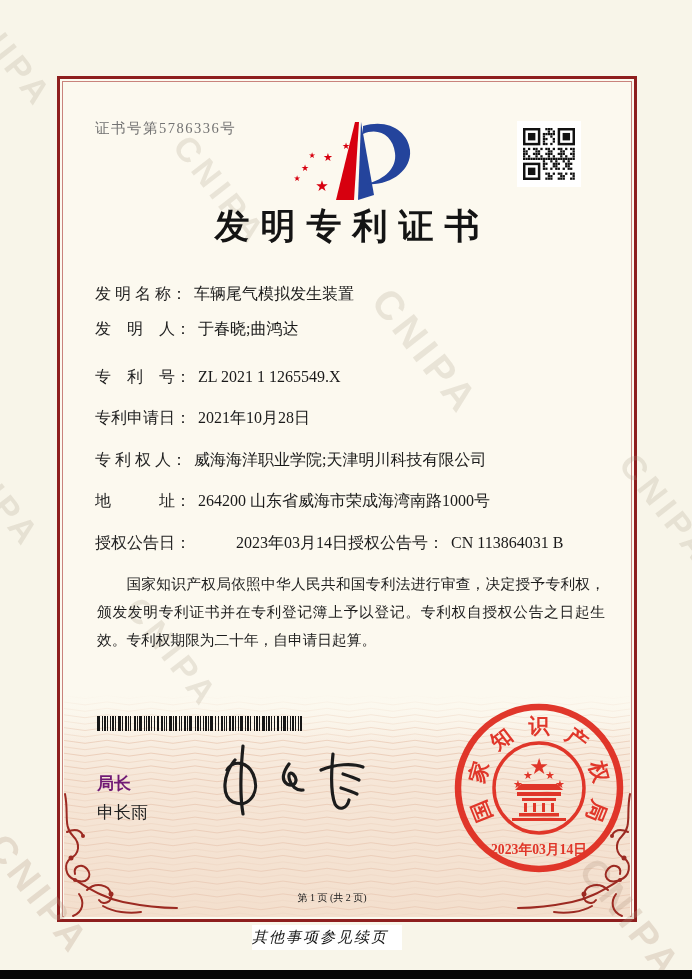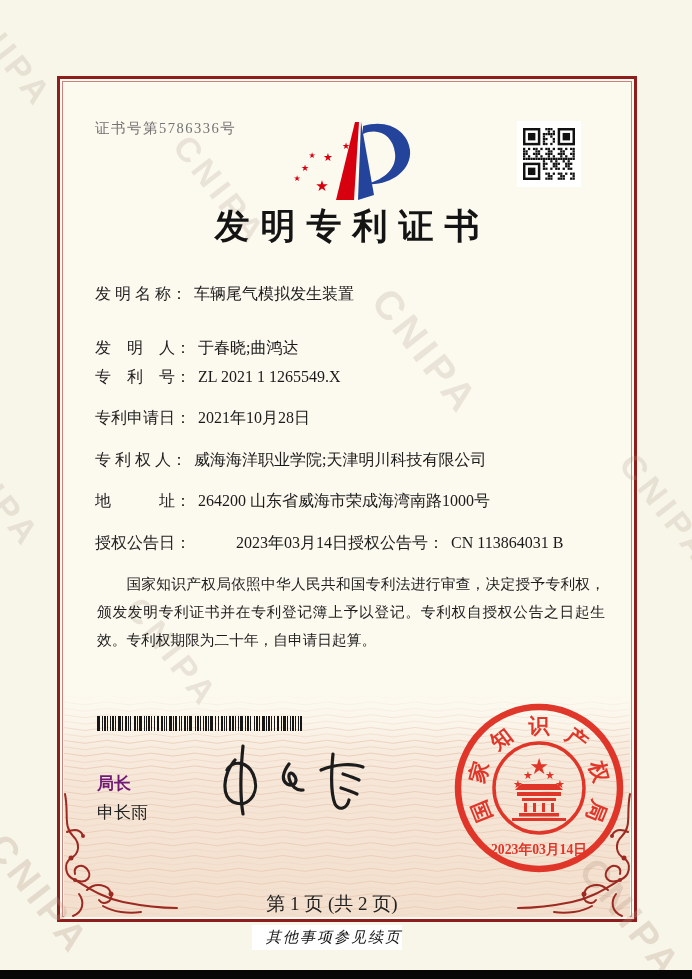--- a/index.html
+++ b/index.html
@@ -53,21 +53,21 @@
   .title{
     position:absolute;left:57px;top:203px;width:580px;text-align:center;
     font-size:35px;font-weight:bold;letter-spacing:11px;text-indent:11px;
     color:#141414;z-index:5;
   }
   
   .frow{position:absolute;left:95px;width:530px;white-space:nowrap;font-size:16px;z-index:5;}
   .flabel{color:#232323;margin-top:16px;}
   .fval{margin-left:7px;color:#1a1a1a;text-align:right;}
   .fval1{display:inline-block;width:150px;margin-left:7px;}
-  .r0{top:284px}.r1{top:338px}.r2{top:367px}.r3{top:408px}
+  .r0{top:284px}.r1{top:319px}.r2{top:367px}.r3{top:408px}
   .r4{top:450px}.r5{top:491px}.r6{top:533px}
   
   .legal{
     position:absolute;left:97px;top:570px;width:508px;z-index:5;
     font-size:14.7px;line-height:28px;text-align:justify;color:#1c1c1c;
   }
   .legal p{margin:0 0 9px 0;text-indent:2em;}
   
   .barcode{position:absolute;left:97px;top:716px;width:210px;height:15px;z-index:5;}
   
@@ -75,24 +75,24 @@
   .signer-name{position:absolute;left:97px;top:801px;font-family:"Liberation Sans","DejaVu Sans",sans-serif;font-weight:normal;font-size:17px;color:#222;z-index:5;}
   .sig{position:absolute;left:205px;top:740px;z-index:6;}
   
   .seal{position:absolute;left:449px;top:698px;z-index:7;opacity:0.93;}
   .seal text{font-weight:bold;}
   
   .fl{position:absolute;top:792px;z-index:6;}
   .fl-left{left:59px;}
   .fl-right{left:516px;transform:scaleX(-1);}
   
-  .pagenum{position:absolute;left:57px;top:891px;width:550px;text-align:center;font-size:19px;color:#222;z-index:6;}
+  .pagenum{position:absolute;left:57px;top:891px;width:550px;text-align:center;font-size:10px;color:#222;z-index:6;}
   .bottom-note{
     position:absolute;left:252px;top:925px;width:150px;height:25px;line-height:25px;
-    background:#ffffff;text-align:right;font-size:15px;font-style:italic;letter-spacing:2px;color:#161616;z-index:5;
+    background:#ffffff;text-align:left;font-size:15px;font-style:italic;letter-spacing:2px;color:#161616;z-index:5;
   }
   .bottom-bar{position:absolute;left:0;top:970px;width:692px;height:9px;background:#070707;z-index:8;}
 </style>
 </head>
 <body>
 
 <div class="wm wm1">CNIPA</div>
 <div class="wm wm2">CNIPA</div>
 <div class="wm wm3">CNIPA</div>
 <div class="wm wm4">CNIPA</div>

